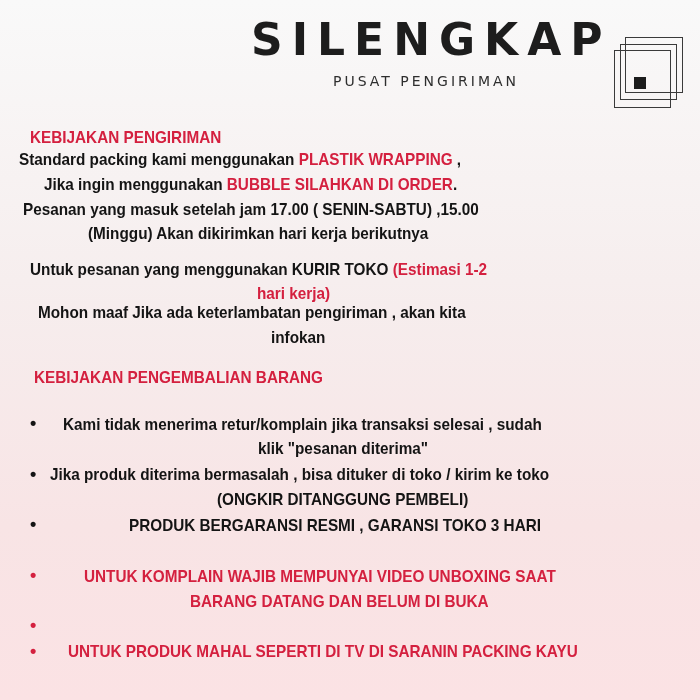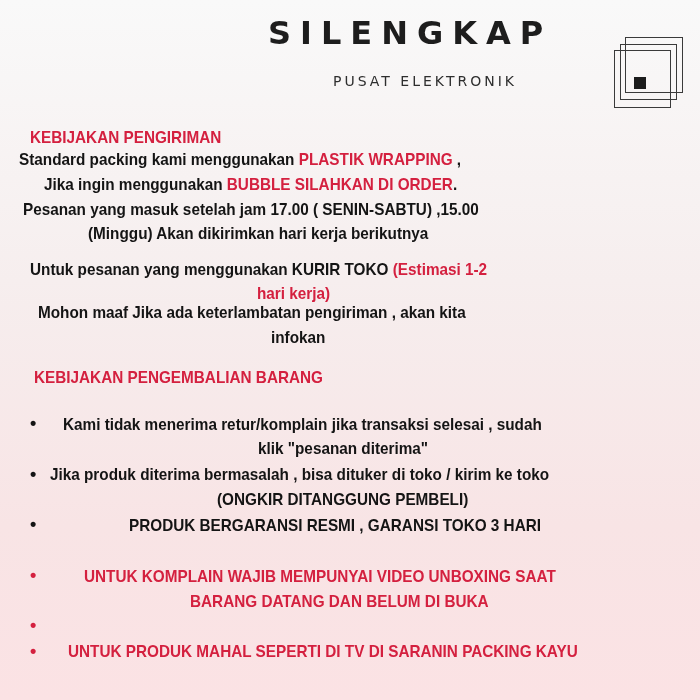--- a/index.html
+++ b/index.html
@@ -3,23 +3,23 @@
 <meta charset="utf-8">
 <style>
   html, body { margin: 0; padding: 0; }
   body {
     width: 700px; height: 700px; overflow: hidden; position: relative;
     background: linear-gradient(to bottom, #f9f9f9 0%, #f6eeee 40%, #f8e4e5 75%, #fbe2e4 100%);
     font-family: "Liberation Sans", sans-serif;
     color: #141414;
   }
   .brand {
-    position: absolute; left: 268px; top: 14px;
+    position: absolute; left: 251px; top: 14px;
     font-family: "DejaVu Sans", sans-serif; font-weight: bold;
-    font-size: 32px; letter-spacing: 9px; color: #1d1d1d;
+    font-size: 44px; letter-spacing: 9px; color: #1d1d1d;
   }
   .tagline {
     position: absolute; left: 333px; top: 73px;
     font-family: "DejaVu Sans", sans-serif;
     font-size: 14px; letter-spacing: 3px; color: #2e2e2e;
   }
   .logo-mark { position: absolute; left: 610px; top: 34px; width: 80px; height: 78px; }
   .logo-mark .sq { position: absolute; border: 1.5px solid #3a3a3a; box-sizing: border-box; }
   .logo-mark .fill { position: absolute; background: #1c1c1c; }
 
@@ -32,21 +32,21 @@
   .dark { color: #141414; }
   .heading { font-size: 17px; color: #d4203f; }
   .bullet {
     position: absolute; font-weight: bold; font-size: 18px;
   }
 </style>
 </head>
 <body>
 
 <div class="brand">SILENGKAP</div>
-<div class="tagline">PUSAT ELEKTRONIK</div>
+<div class="tagline">PUSAT PENGIRIMAN</div>
 <div class="logo-mark">
   <div class="sq" style="left:15px; top:3px; width:58px; height:56px;"></div>
   <div class="sq" style="left:10px; top:10px; width:57px; height:56px;"></div>
   <div class="sq" style="left:4px; top:16px; width:57px; height:58px;"></div>
   <div class="fill" style="left:24px; top:43px; width:12px; height:12px;"></div>
 </div>
 
 <div class="line heading" style="left:30px; top:127px; text-align:left; width:auto;">
   <span>KEBIJAKAN PENGIRIMAN</span>
 </div>

